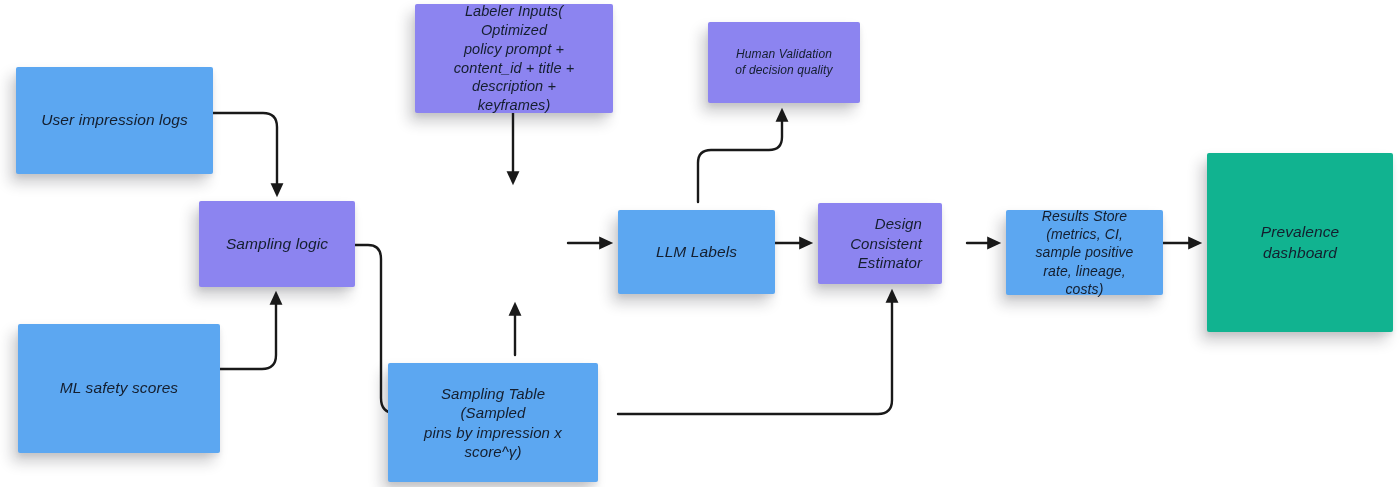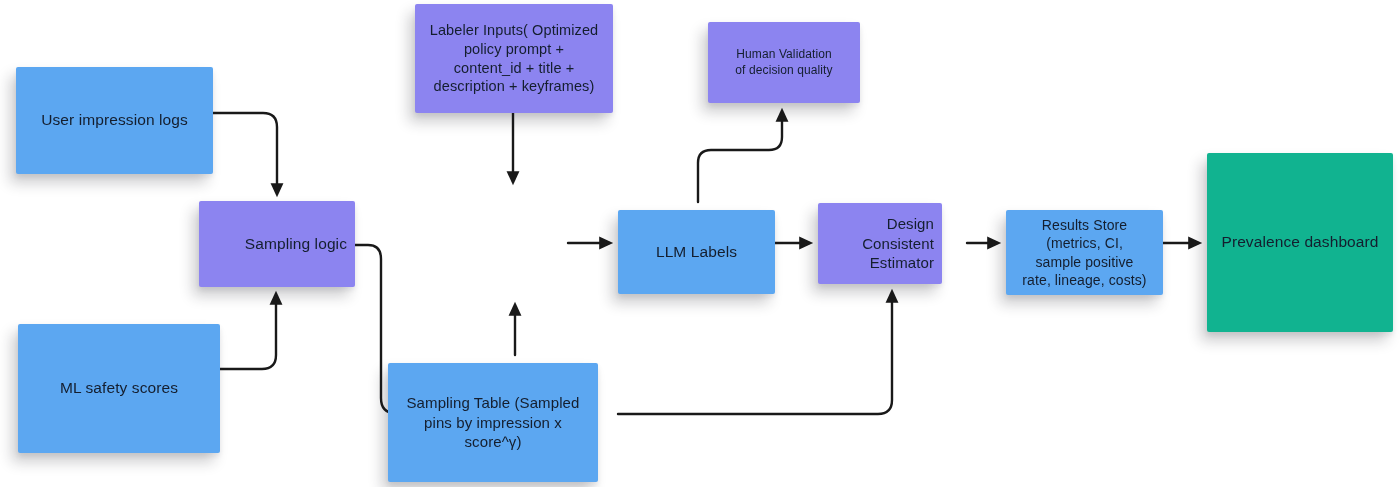--- a/index.html
+++ b/index.html
@@ -27,37 +27,38 @@
   .node {
     position: absolute;
     display: flex;
     align-items: center;
     justify-content: center;
     text-align: center;
     border-radius: 2px;
     box-shadow: -6px 9px 14px rgba(30,30,40,0.22), 0 3px 5px rgba(30,30,40,0.08);
     color: #141e2e;
     box-sizing: border-box;
-    padding: 6px 8px;
+    padding: 6px 20px;
     cursor: default;
+    font-style: italic;
   }
   .node .lbl {
     white-space: pre-line;
     line-height: 1.3;
     font-weight: 500;
     letter-spacing: 0.1px;
   }
   .blue   { background: #5ca7f1; margin-top: 8px; }
   .purple { background: #8c84f0; }
   .teal   { background: #11b390; }
 
   
   .n-uil { left: 16px;   top: 59px;  width: 197px; height: 107px; font-size: 15.5px; }
   .n-mss { left: 18px;   top: 316px; width: 202px; height: 129px; font-size: 15.5px; }
-  .n-sl  { left: 199px;  top: 201px; width: 156px; height: 86px;  font-size: 15.5px; justify-content: flex-end; }
+  .n-sl  { left: 199px;  top: 201px; width: 156px; height: 86px;  font-size: 15.5px; }
   .n-li  { left: 415px;  top: 4px;   width: 198px; height: 109px; font-size: 14.5px; }
   .n-llr { left: 459px;  top: 190px; width: 109px; height: 107px; font-size: 15.5px; }
   .n-lls { left: 618px;  top: 202px; width: 157px; height: 84px;  font-size: 15.5px; }
   .n-hv  { left: 708px;  top: 22px;  width: 152px; height: 81px;  font-size: 12px; }
   .n-dce { left: 818px;  top: 203px; width: 124px; height: 81px;  font-size: 15px; text-align: right; }
   .n-st  { left: 388px;  top: 355px; width: 210px; height: 119px; font-size: 15px; }
   .n-rs  { left: 1006px; top: 202px; width: 157px; height: 85px;  font-size: 14px; justify-content: center; }
   .n-pd  { left: 1207px; top: 153px; width: 186px; height: 179px; font-size: 15.5px; }
 
   .wire {

